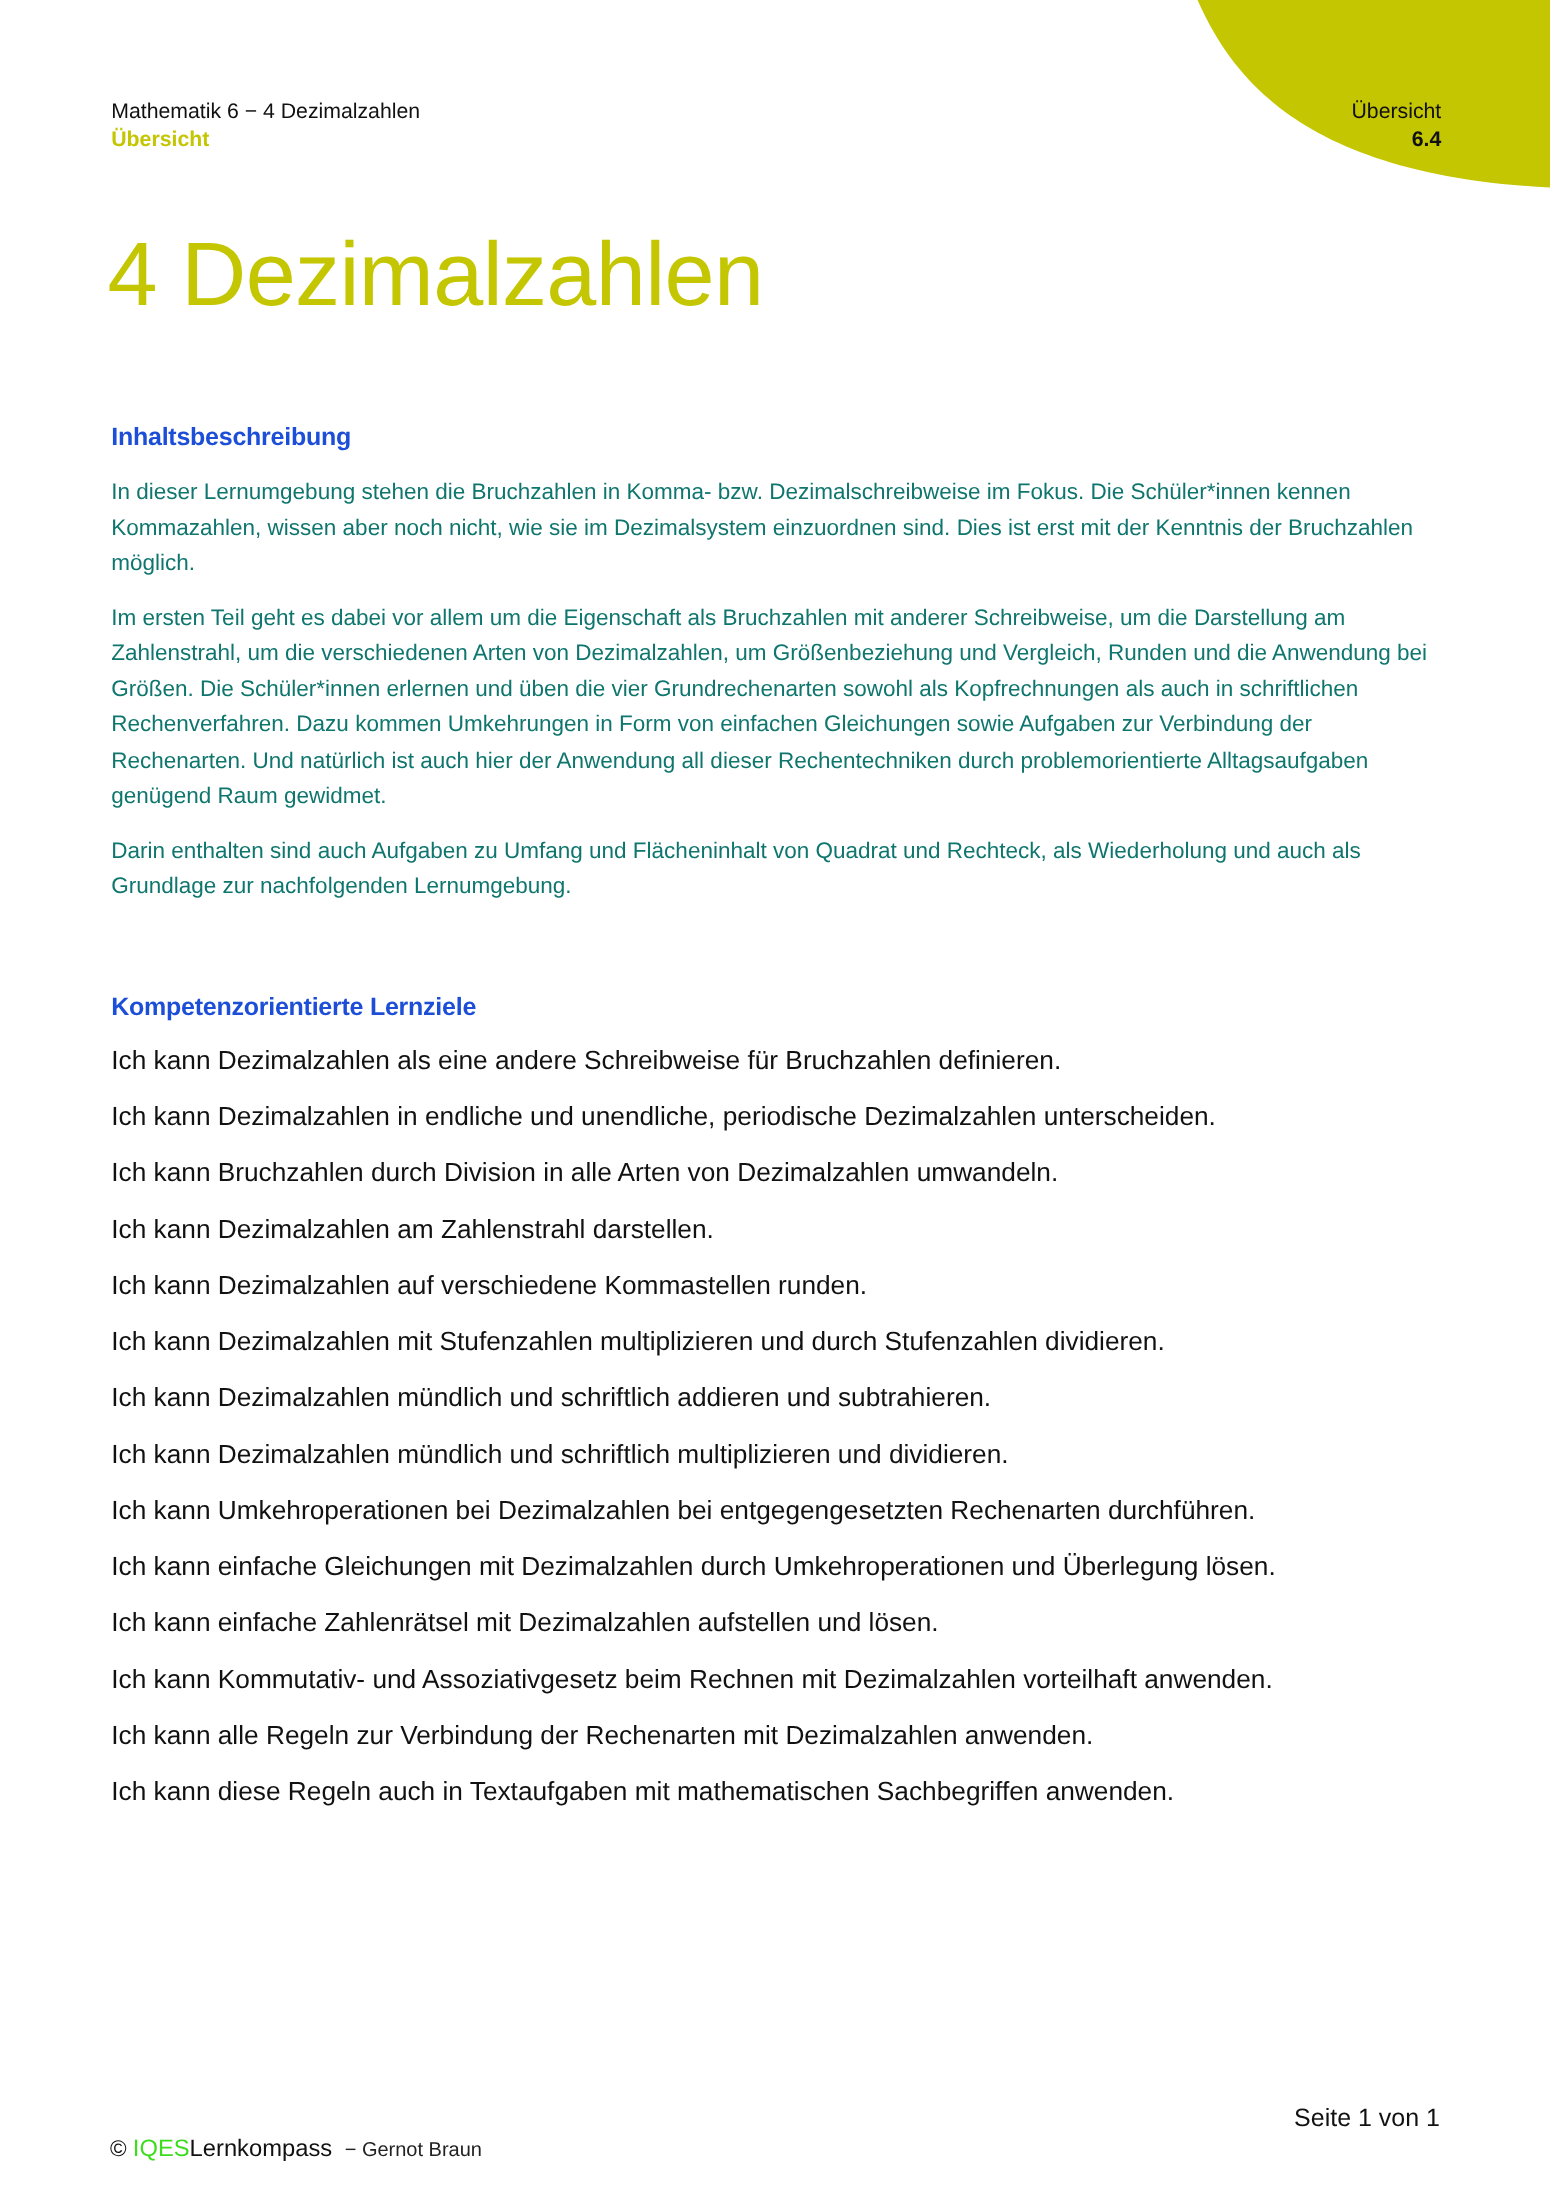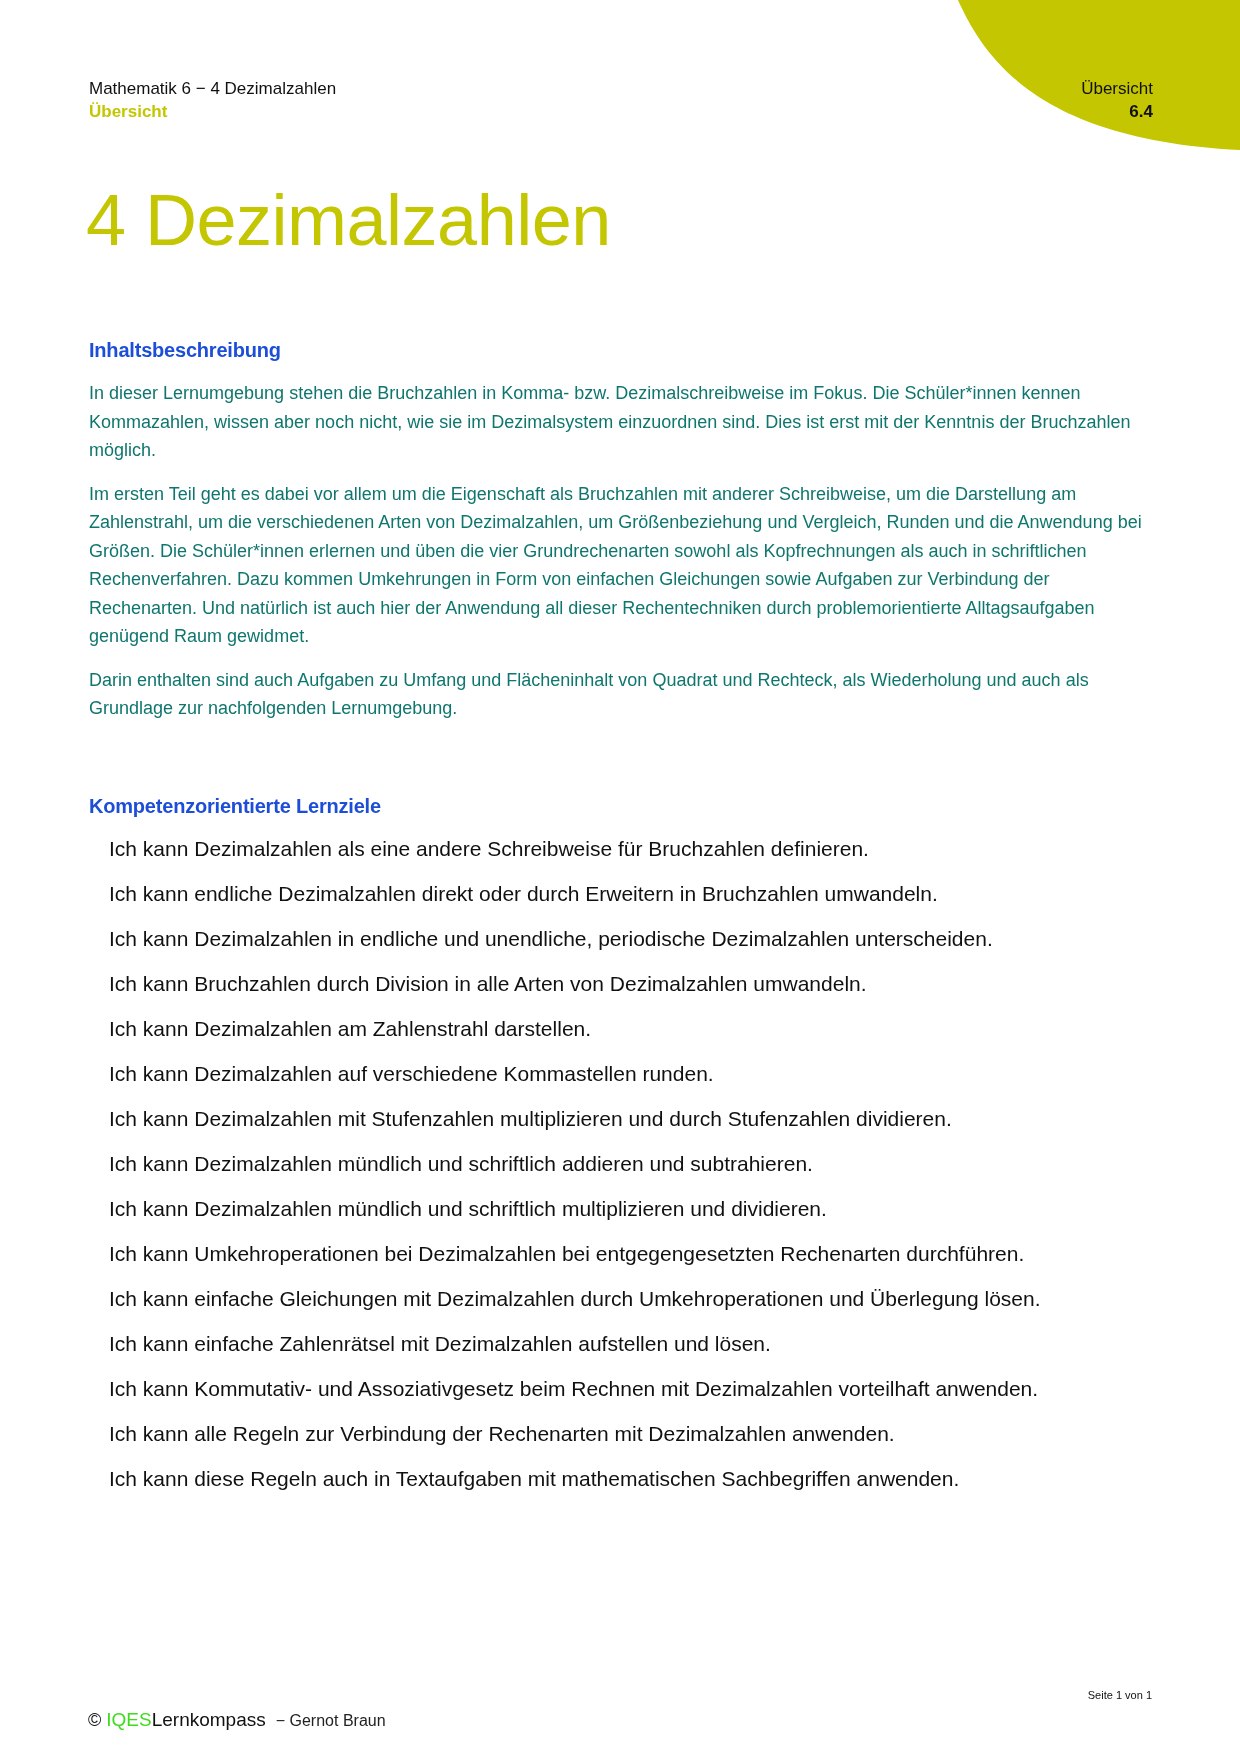--- a/index.html
+++ b/index.html
@@ -65,21 +65,21 @@
       margin-bottom: 12px;
       letter-spacing: -0.2px;
     }
     p.para {
       font-size: 18px;
       line-height: 28.5px;
       margin-bottom: 15px;
       color: #0f766e;
     }
     .goals-heading { margin-top: 66px; }
-    ul.goals { list-style: none; margin-left: 20px; }
+    ul.goals { list-style: none; }
     ul.goals li {
       font-size: 21px;
       line-height: 28px;
       height: 45px;
       color: #111111;
     }
     .footer-left {
       position: absolute;
       left: 88px;
       top: 1683px;
@@ -89,21 +89,21 @@
       align-items: baseline;
     }
     .footer-left .copy { font-size: 18px; margin-right: 5px; color: #111; }
     .footer-left .brand-a { color: #3ddc1e; font-size: 19px; margin-top: 27px; }
     .footer-left .brand-b { color: #111111; font-size: 19px; }
     .footer-left .author { margin-left: 10px; color: #222; font-size: 16px; }
     .footer-right {
       position: absolute;
       right: 88px;
       top: 1685px;
-      font-size: 11px;
+      font-size: 20px;
       line-height: 20px;
       color: #111111;
     }
   </style>
 </head>
 <body>
 
 <svg class="corner-shape" viewBox="0 0 1240 160" preserveAspectRatio="none">
   <path d="M958 0 C 985 60, 1040 140, 1240 150 L 1240 0 Z" fill="#c3c600"></path>
 </svg>
@@ -125,21 +125,20 @@
     <h2 class="section-heading">Inhaltsbeschreibung</h2>
     <p class="para">In dieser Lernumgebung stehen die Bruchzahlen in Komma- bzw. Dezimalschreibweise im Fokus. Die Schüler*innen kennen Kommazahlen, wissen aber noch nicht, wie sie im Dezimalsystem einzuordnen sind. Dies ist erst mit der Kenntnis der Bruchzahlen möglich.</p>
     <p class="para">Im ersten Teil geht es dabei vor allem um die Eigenschaft als Bruchzahlen mit anderer Schreibweise, um die Darstellung am Zahlenstrahl, um die verschiedenen Arten von Dezimalzahlen, um Größenbeziehung und Vergleich, Runden und die Anwendung bei Größen. Die Schüler*innen erlernen und üben die vier Grundrechenarten sowohl als Kopfrechnungen als auch in schriftlichen Rechenverfahren. Dazu kommen Umkehrungen in Form von einfachen Gleichungen sowie Aufgaben zur Verbindung der Rechenarten. Und natürlich ist auch hier der Anwendung all dieser Rechentechniken durch problemorientierte Alltagsaufgaben genügend Raum gewidmet.</p>
     <p class="para">Darin enthalten sind auch Aufgaben zu Umfang und Flächeninhalt von Quadrat und Rechteck, als Wiederholung und auch als Grundlage zur nachfolgenden Lernumgebung.</p>
   </section>
 
   <section>
     <h2 class="section-heading goals-heading">Kompetenzorientierte Lernziele</h2>
     <ul class="goals">
       <li>Ich kann Dezimalzahlen als eine andere Schreibweise für Bruchzahlen definieren.</li>
-      <li>Ich kann endliche Dezimalzahlen direkt oder durch Erweitern in Bruchzahlen umwandeln.</li>
       <li>Ich kann Dezimalzahlen in endliche und unendliche, periodische Dezimalzahlen unterscheiden.</li>
       <li>Ich kann Bruchzahlen durch Division in alle Arten von Dezimalzahlen umwandeln.</li>
       <li>Ich kann Dezimalzahlen am Zahlenstrahl darstellen.</li>
       <li>Ich kann Dezimalzahlen auf verschiedene Kommastellen runden.</li>
       <li>Ich kann Dezimalzahlen mit Stufenzahlen multiplizieren und durch Stufenzahlen dividieren.</li>
       <li>Ich kann Dezimalzahlen mündlich und schriftlich addieren und subtrahieren.</li>
       <li>Ich kann Dezimalzahlen mündlich und schriftlich multiplizieren und dividieren.</li>
       <li>Ich kann Umkehroperationen bei Dezimalzahlen bei entgegengesetzten Rechenarten durchführen.</li>
       <li>Ich kann einfache Gleichungen mit Dezimalzahlen durch Umkehroperationen und Überlegung lösen.</li>
       <li>Ich kann einfache Zahlenrätsel mit Dezimalzahlen aufstellen und lösen.</li>

